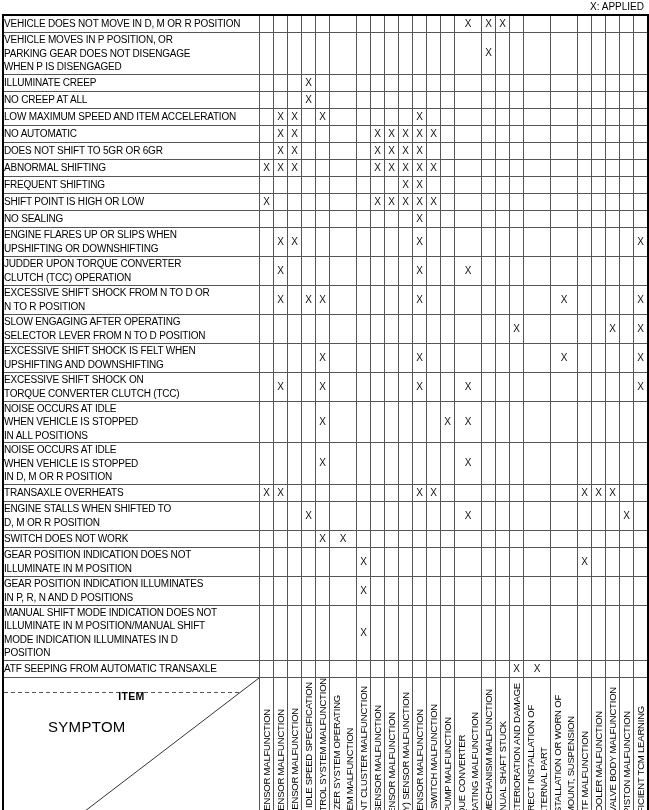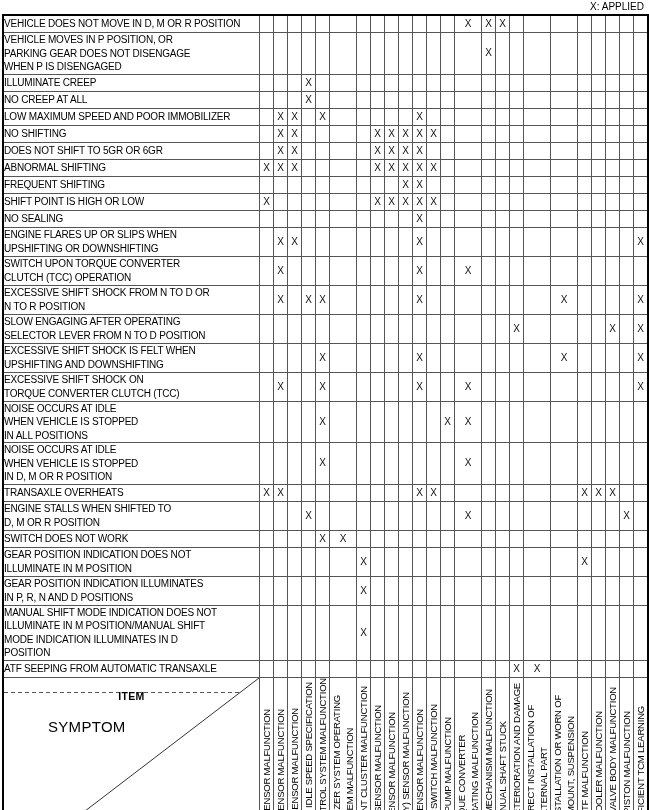--- a/index.html
+++ b/index.html
@@ -201,48 +201,48 @@
         <td class="cell"></td>
         <td class="cell"></td>
         <td class="cell"></td>
         <td class="cell"></td>
         <td class="cell"></td>
         <td class="cell"></td>
         <td class="cell"></td>
         <td class="cell"></td>
       </tr>
       <tr class="h1">
-        <td class="symptom">LOW MAXIMUM SPEED AND POOR IMMOBILIZER</td>
-        <td class="cell"></td>
-        <td class="cell">X</td>
-        <td class="cell">X</td>
-        <td class="cell"></td>
-        <td class="cell">X</td>
-        <td class="cell"></td>
-        <td class="cell"></td>
-        <td class="cell"></td>
-        <td class="cell"></td>
-        <td class="cell"></td>
-        <td class="cell">X</td>
-        <td class="cell"></td>
-        <td class="cell"></td>
-        <td class="cell"></td>
-        <td class="cell"></td>
-        <td class="cell"></td>
-        <td class="cell"></td>
-        <td class="cell"></td>
-        <td class="cell"></td>
-        <td class="cell"></td>
-        <td class="cell"></td>
-        <td class="cell"></td>
-        <td class="cell"></td>
-        <td class="cell"></td>
-      </tr>
-      <tr class="h1">
-        <td class="symptom">NO SHIFTING</td>
+        <td class="symptom">LOW MAXIMUM SPEED AND ITEM ACCELERATION</td>
+        <td class="cell"></td>
+        <td class="cell">X</td>
+        <td class="cell">X</td>
+        <td class="cell"></td>
+        <td class="cell">X</td>
+        <td class="cell"></td>
+        <td class="cell"></td>
+        <td class="cell"></td>
+        <td class="cell"></td>
+        <td class="cell"></td>
+        <td class="cell">X</td>
+        <td class="cell"></td>
+        <td class="cell"></td>
+        <td class="cell"></td>
+        <td class="cell"></td>
+        <td class="cell"></td>
+        <td class="cell"></td>
+        <td class="cell"></td>
+        <td class="cell"></td>
+        <td class="cell"></td>
+        <td class="cell"></td>
+        <td class="cell"></td>
+        <td class="cell"></td>
+        <td class="cell"></td>
+      </tr>
+      <tr class="h1">
+        <td class="symptom">NO AUTOMATIC</td>
         <td class="cell"></td>
         <td class="cell">X</td>
         <td class="cell">X</td>
         <td class="cell"></td>
         <td class="cell"></td>
         <td class="cell"></td>
         <td class="cell"></td>
         <td class="cell">X</td>
         <td class="cell">X</td>
         <td class="cell">X</td>
@@ -418,21 +418,21 @@
         <td class="cell"></td>
         <td class="cell"></td>
         <td class="cell"></td>
         <td class="cell"></td>
         <td class="cell"></td>
         <td class="cell"></td>
         <td class="cell"></td>
         <td class="cell">X</td>
       </tr>
       <tr class="h2">
-        <td class="symptom">SWITCH UPON TORQUE CONVERTER
+        <td class="symptom">JUDDER UPON TORQUE CONVERTER
 CLUTCH (TCC) OPERATION</td>
         <td class="cell"></td>
         <td class="cell">X</td>
         <td class="cell"></td>
         <td class="cell"></td>
         <td class="cell"></td>
         <td class="cell"></td>
         <td class="cell"></td>
         <td class="cell"></td>
         <td class="cell"></td>

